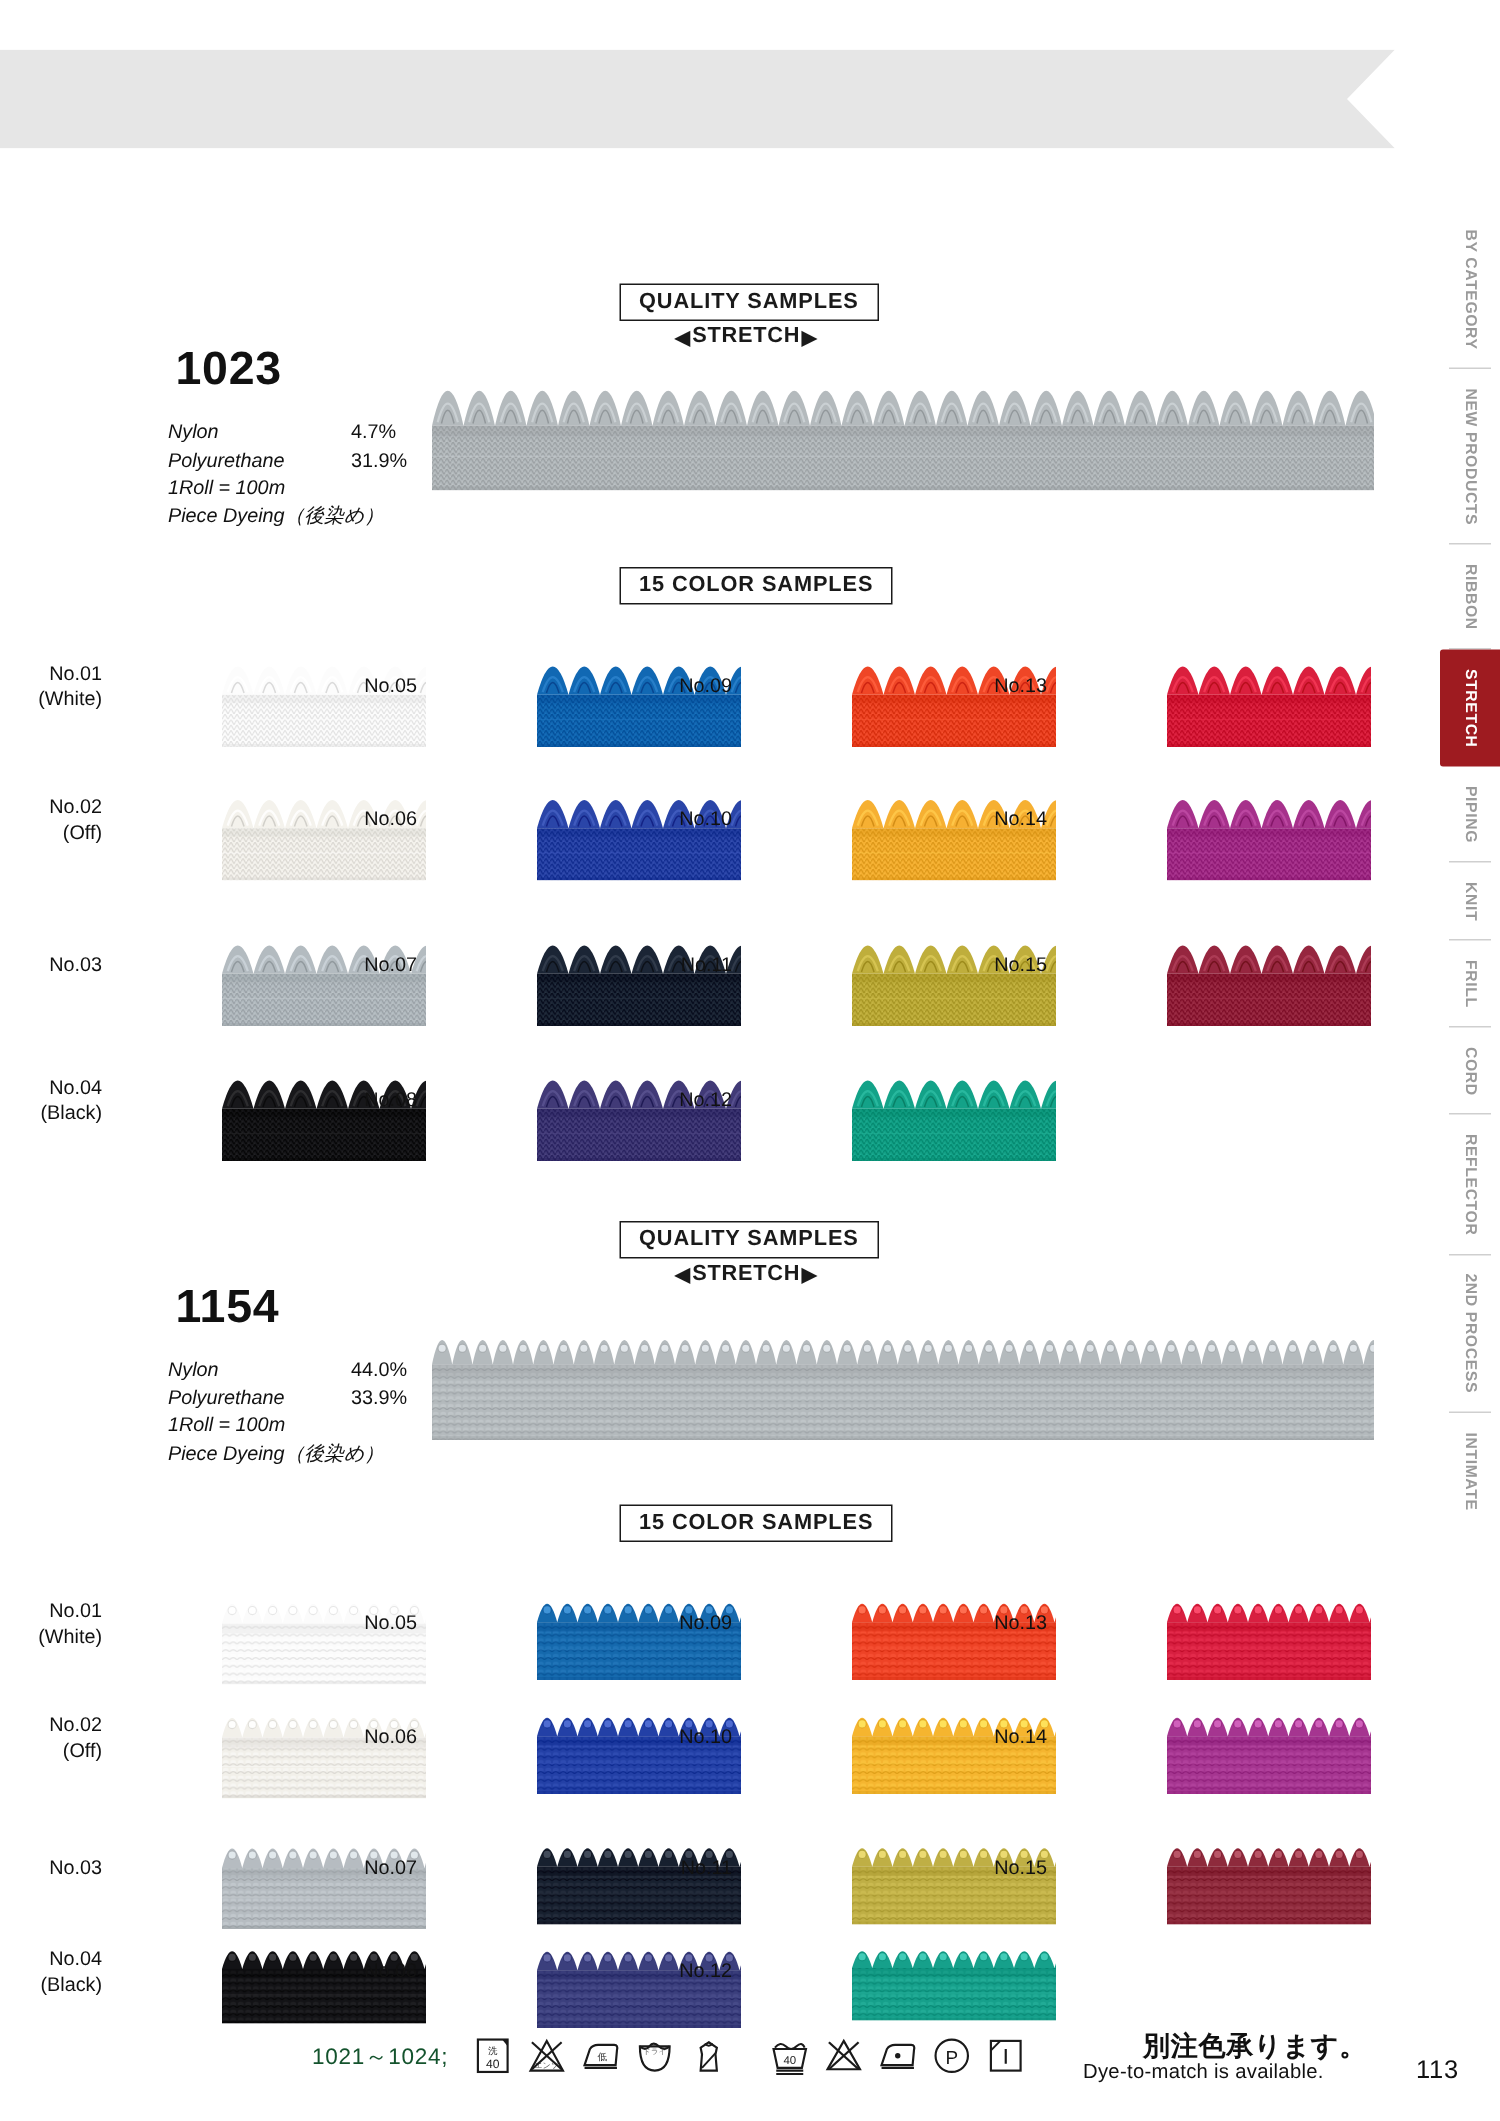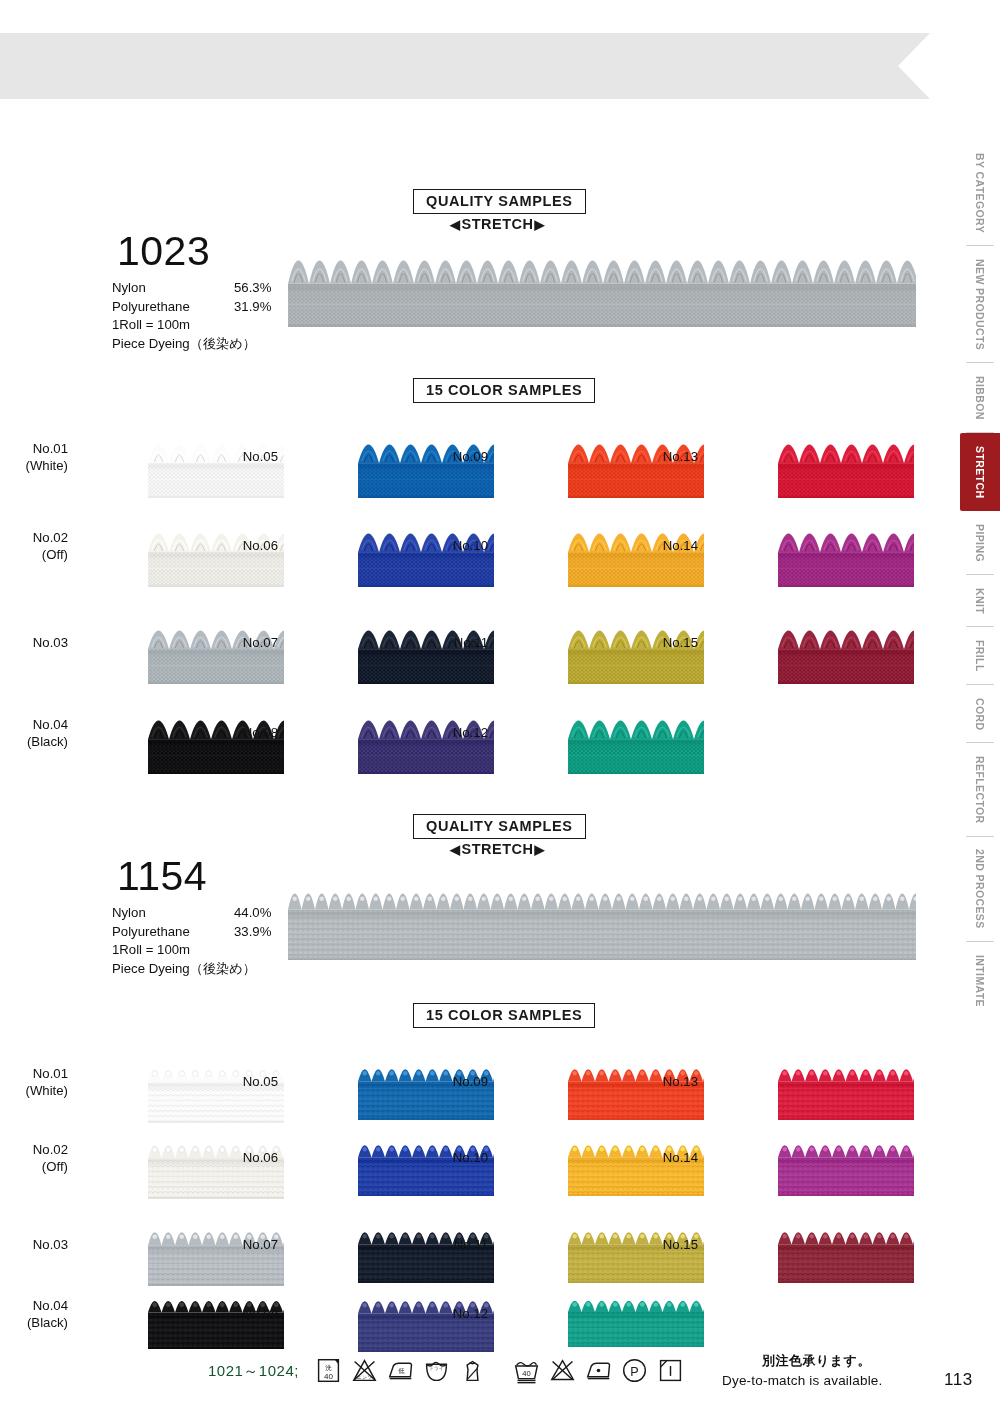--- a/index.html
+++ b/index.html
@@ -50,26 +50,26 @@
   .tab:last-child::after { display: none; }
   .tab.active { background: #9e1b20; border-radius: 2px 0 0 2px; }
   .tab.active .tl { color: #ffffff; }
   .tab.active::after { display: none; }
 
   
   .block { position: absolute; left: 0; width: 940px; }
 
   .code {
     position: absolute;
-    font-size: 41px; font-weight: 400; letter-spacing: 0.5px;
+    font-size: 31px; font-weight: 700; letter-spacing: 0.5px;
     color: #111;
   }
   .specs { position: absolute; font-size: 13.2px; line-height: 18.5px; color: #111; }
   .specrow { position: relative; width: 200px; height: 18.5px; }
-  .specrow .k { position: absolute; left: 0; }
+  .specrow .k { position: absolute; left: 0; font-style: italic; }
   .specrow .v { position: absolute; left: 122px; }
 
   .hdrbox {
     position: absolute;
     border: 1.6px solid #1a1a1a;
     padding: 3px 12px 4px;
     font-size: 14.5px; font-weight: 700; letter-spacing: 0.6px;
     background: #fff;
     white-space: nowrap;
   }
@@ -103,21 +103,21 @@
 
   
   .footnum {
     position: absolute;
     font-size: 15px; letter-spacing: 0.5px; color: #14532d;
   }
   .care { position: absolute; display: flex; align-items: center; gap: 9px; }
   .care.g2 { gap: 9px; }
   .sym { width: 27px; height: 27px; display: block; }
   .footjp {
-    position: absolute; font-size: 13px; font-weight: 700; color: #111;
+    position: absolute; font-size: 18px; font-weight: 700; color: #111;
     letter-spacing: 0.5px;
   }
   .footen {
     position: absolute; font-size: 13.5px; color: #111; letter-spacing: 0.2px;
   }
   .pageno {
     position: absolute; font-size: 17px; color: #111; letter-spacing: 0.5px;
   }
 </style>
 </head>
@@ -170,21 +170,21 @@
       <span class="ar">◀</span>
         <span>STRETCH</span>
         <span class="ar">▶</span>
     </div>
 
     <div class="code" style="left:117px; top:228px;">1023</div>
 
     <div class="specs" style="left:112px; top:279px;">
       <div class="specrow">
           <span class="k">Nylon</span>
-          <span class="v">56.3%</span>
+          <span class="v">4.7%</span>
         </div>
       <div class="specrow">
           <span class="k">Polyurethane</span>
           <span class="v">31.9%</span>
         </div>
       <div class="specrow">
           <span class="k">1Roll = 100m</span>
         </div>
       <div class="specrow">
           <span class="k">Piece Dyeing（後染め）</span>

